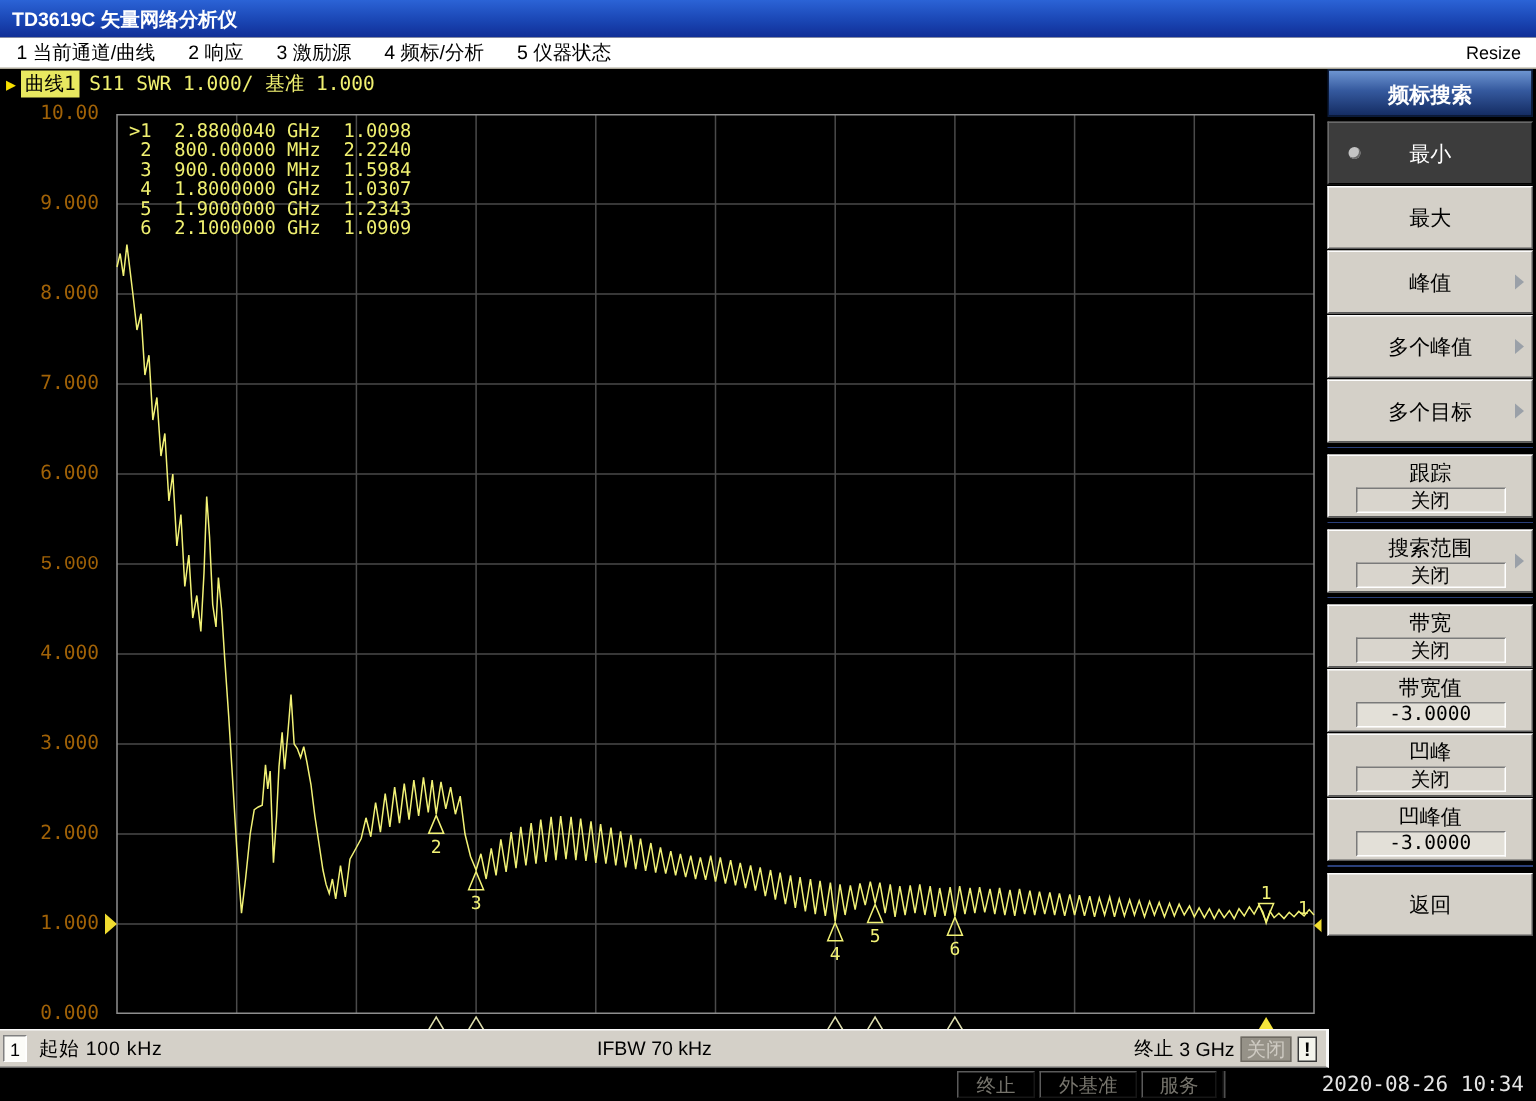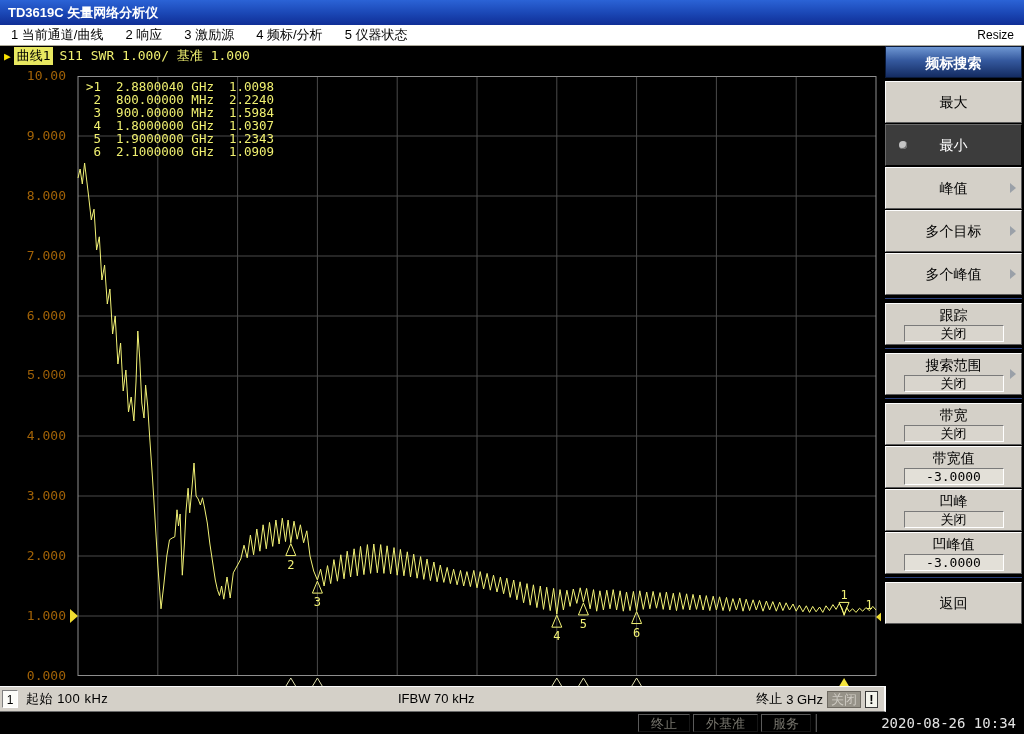--- a/index.html
+++ b/index.html
@@ -165,37 +165,37 @@
             <text x="566.6" y="560.546" fill="#f2f276" font-size="12" font-family="DejaVu Sans Mono, monospace" text-anchor="middle">6</text>
           </g>
           <polygon points="560.6,612 572.6,612 566.6,602" fill="none" stroke="#ddddad" stroke-width="1"></polygon>
         </svg>
       <div class="readout"><div>&gt;1  2.8800040 GHz  1.0098</div><div> 2  800.00000 MHz  2.2240</div><div> 3  900.00000 MHz  1.5984</div><div> 4  1.8000000 GHz  1.0307</div><div> 5  1.9000000 GHz  1.2343</div><div> 6  2.1000000 GHz  1.0909</div></div>
     </div>
 
     <div class="sidebar">
       <div class="sb-header">频标搜索</div>
 
-    <div class="sbtn">
-          <div class="lbl">最大</div>
-        </div>
-        <div class="sbtn selected">
+    <div class="sbtn selected">
           <div class="lbl">最小</div>
           <span class="dot"></span>
         </div>
         <div class="sbtn">
+          <div class="lbl">最大</div>
+        </div>
+        <div class="sbtn">
           <div class="lbl">峰值</div>
           <span class="arrow"></span>
         </div>
         <div class="sbtn">
+          <div class="lbl">多个峰值</div>
+          <span class="arrow"></span>
+        </div>
+        <div class="sbtn">
           <div class="lbl">多个目标</div>
-          <span class="arrow"></span>
-        </div>
-        <div class="sbtn">
-          <div class="lbl">多个峰值</div>
           <span class="arrow"></span>
         </div>
         <div class="group-sep"></div>
         <div class="sbtn">
           <div class="lbl">跟踪</div>
           <div class="valbox">关闭</div>
         </div>
         <div class="group-sep"></div>
         <div class="sbtn">
           <div class="lbl">搜索范围</div>

